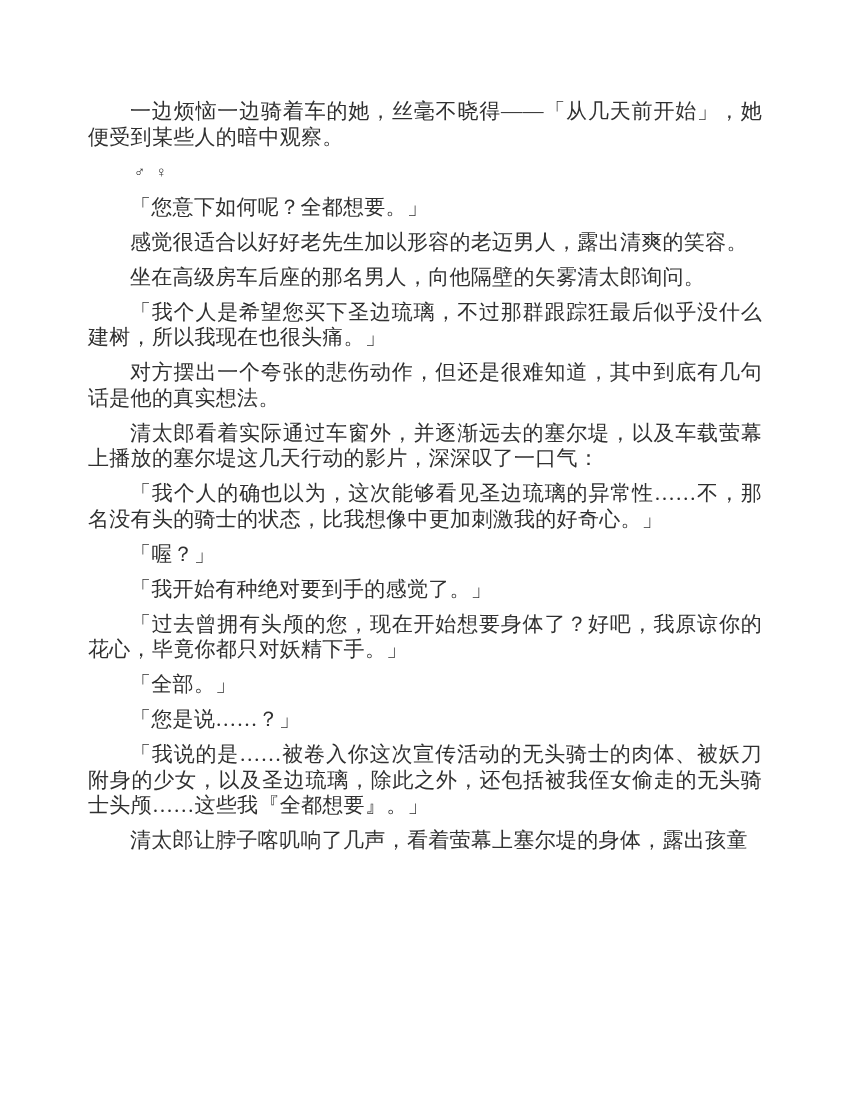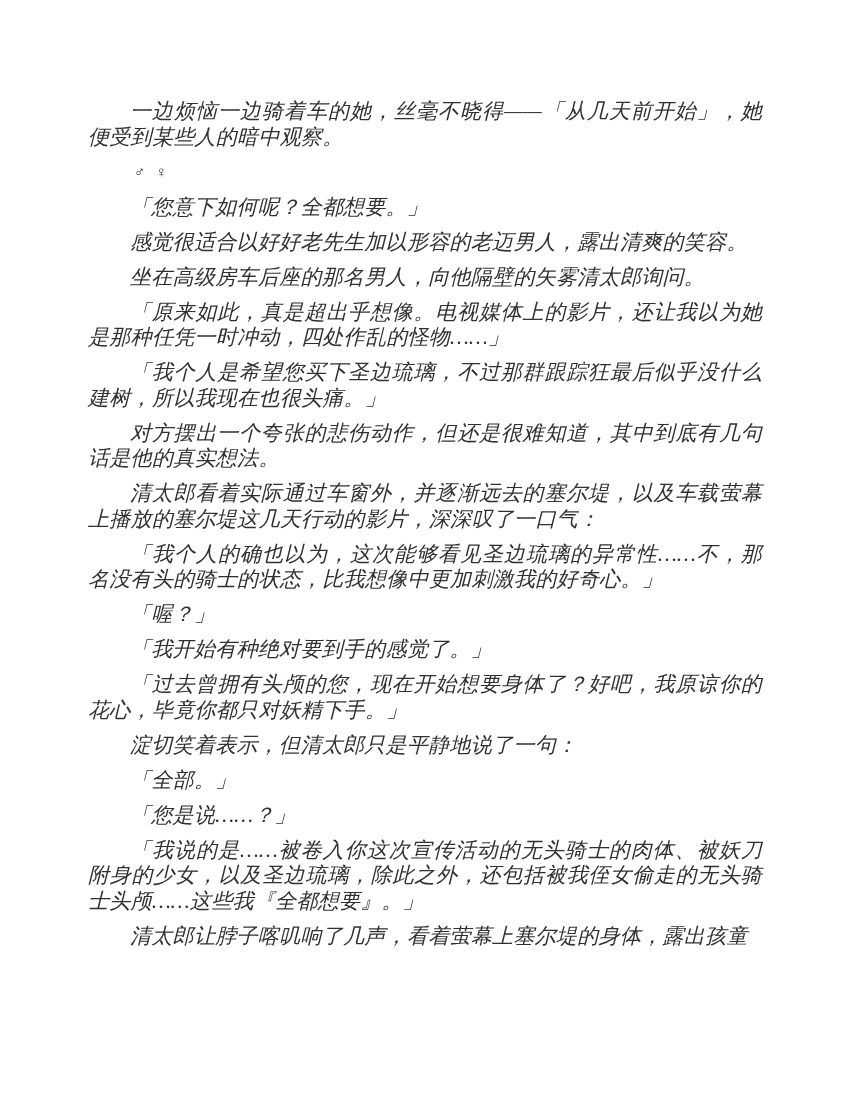--- a/index.html
+++ b/index.html
@@ -27,46 +27,43 @@
     width: 674px;
   }
   .para {
     margin: 0 0 9.5px 0;
     font-size: 21px;
     line-height: 25.5px;
     letter-spacing: 0.3px;
     text-indent: 42px;
     text-align: justify;
     font-weight: normal;
-    font-style: italic;
   }
   .para.scene-break {
     font-size: 15px;
     line-height: 25.5px;
     text-indent: 46px;
     word-spacing: 6px;
   }
 </style>
 </head>
 <body>
 
 <div class="page">
   <main class="text-block">
     <p class="para">一边烦恼一边骑着车的她，丝毫不晓得——「从几天前开始」，她便受到某些人的暗中观察。</p>
     <p class="para scene-break">♂ ♀</p>
     <p class="para">「您意下如何呢？全都想要。」</p>
     <p class="para">感觉很适合以好好老先生加以形容的老迈男人，露出清爽的笑容。</p>
     <p class="para">坐在高级房车后座的那名男人，向他隔壁的矢雾清太郎询问。</p>
-    <p class="para">「原来如此，真是超出乎想像。电视媒体上的影片，还让我以为她是那种任凭一时冲动，四处作乱的怪物……」</p>
     <p class="para">「我个人是希望您买下圣边琉璃，不过那群跟踪狂最后似乎没什么建树，所以我现在也很头痛。」</p>
     <p class="para">对方摆出一个夸张的悲伤动作，但还是很难知道，其中到底有几句话是他的真实想法。</p>
     <p class="para">清太郎看着实际通过车窗外，并逐渐远去的塞尔堤，以及车载萤幕上播放的塞尔堤这几天行动的影片，深深叹了一口气：</p>
     <p class="para">「我个人的确也以为，这次能够看见圣边琉璃的异常性……不，那名没有头的骑士的状态，比我想像中更加刺激我的好奇心。」</p>
     <p class="para">「喔？」</p>
     <p class="para">「我开始有种绝对要到手的感觉了。」</p>
     <p class="para">「过去曾拥有头颅的您，现在开始想要身体了？好吧，我原谅你的花心，毕竟你都只对妖精下手。」</p>
-    <p class="para">淀切笑着表示，但清太郎只是平静地说了一句：</p>
     <p class="para">「全部。」</p>
     <p class="para">「您是说……？」</p>
     <p class="para">「我说的是……被卷入你这次宣传活动的无头骑士的肉体、被妖刀附身的少女，以及圣边琉璃，除此之外，还包括被我侄女偷走的无头骑士头颅……这些我『全都想要』。」</p>
     <p class="para">清太郎让脖子喀叽响了几声，看着萤幕上塞尔堤的身体，露出孩童</p>
   </main>
 </div>
 
 </body></html>

